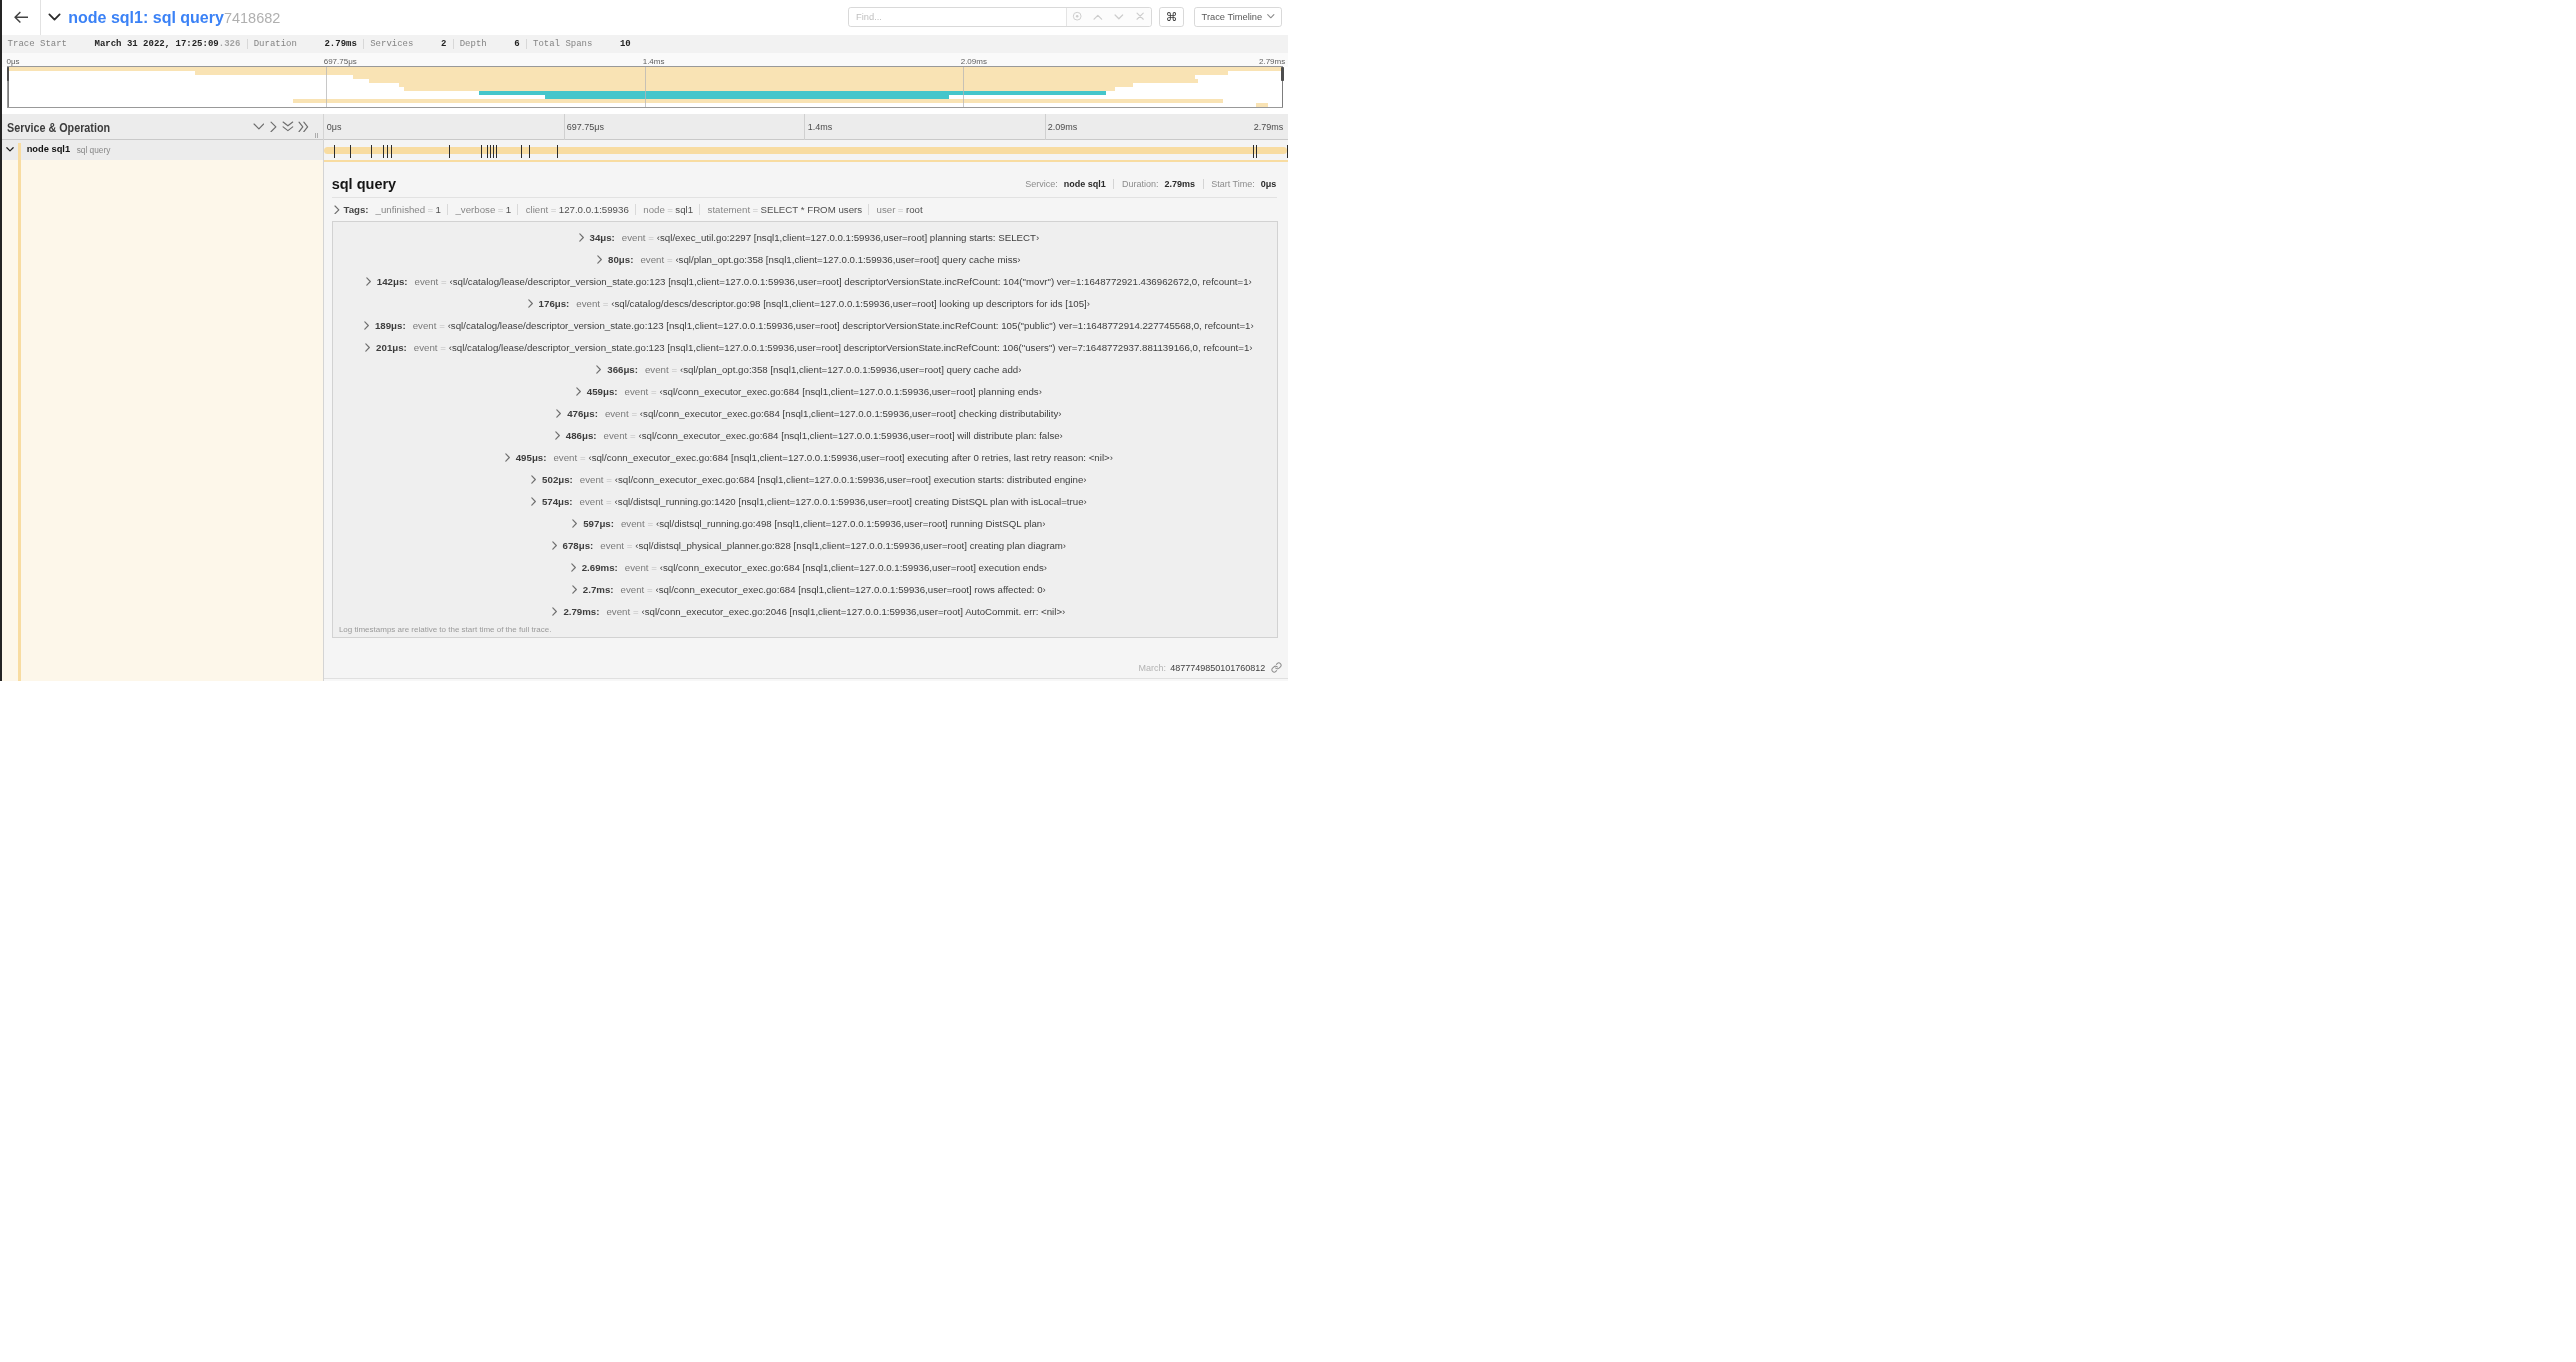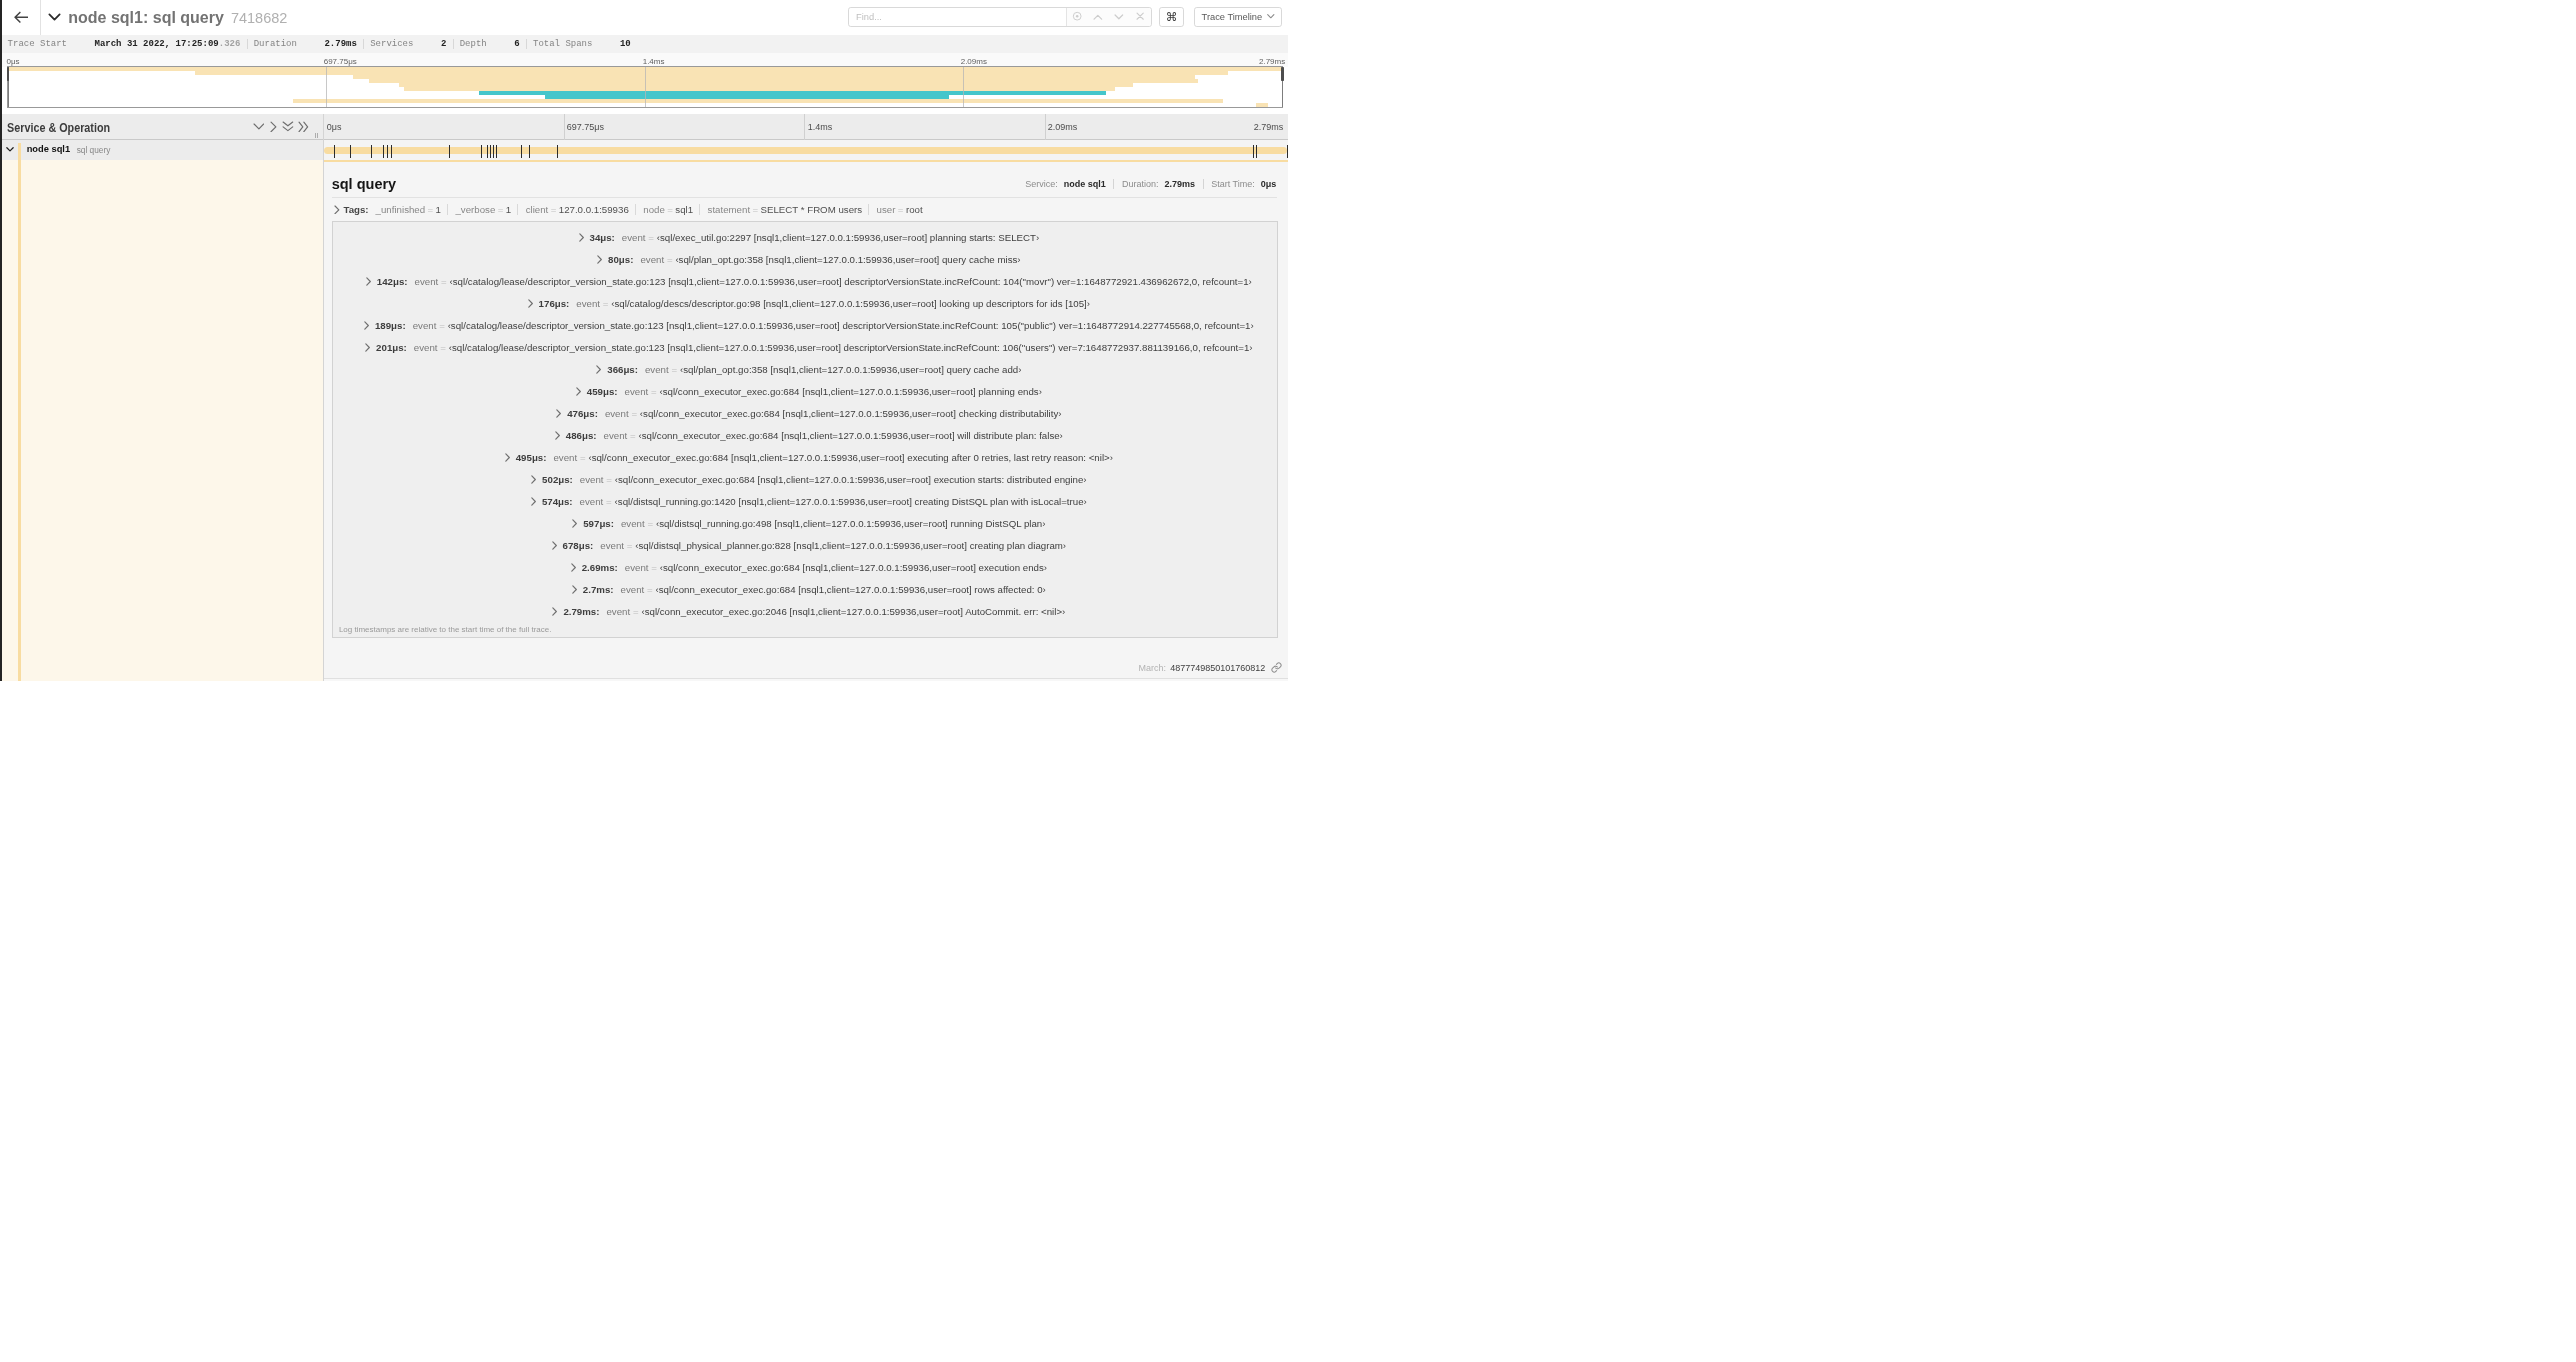--- a/index.html
+++ b/index.html
@@ -6,22 +6,22 @@
   html,body { width:1288px; height:681px; overflow:hidden; background:#fff;
     font-family:"Liberation Sans", sans-serif; -webkit-font-smoothing:antialiased; }
   .page { position:relative; width:1288px; height:681px; }
   .left-edge { position:absolute; left:0; top:0; width:1.7px; height:681px; background:#242424; z-index:50; }
 
   
   .top-header { position:absolute; left:1.7px; top:0; right:0; height:35px; background:#fff; }
   .back-box { position:absolute; left:0; top:0; width:39px; height:35px; border-right:0.7px solid #e2e2e2; display:flex; align-items:center; justify-content:center; }
   .title-wrap { position:absolute; left:46px; top:0; height:35px; display:flex; align-items:center; }
   .title-chevron { margin-right:7.6px; display:flex; }
-  h1.trace-title { font-size:16px; font-weight:700; color:#737373; letter-spacing:0; display:inline; }
-  .trace-id { font-size:14.5px; color:#b0b0b0; font-weight:400; margin-left:7px; }
+  h1.trace-title { font-size:16px; font-weight:700; color:#3b82f6; letter-spacing:0; display:inline; }
+  .trace-id { font-size:14.5px; color:#b0b0b0; font-weight:400; }
   .find-area { position:absolute; right:5.9px; top:6.6px; height:20px; display:flex; align-items:stretch;border-radius:9px; }
   .find-group { display:flex; width:304px; border:0.7px solid #d9d9d9; border-radius:2.8px; background:#fff; }
   .find-input { flex:1 1 auto; border:none; outline:none; font-size:9.3px; padding:0 7.6px; color:#444; border-radius:2.8px 0 0 2.8px; font-family:"Liberation Sans",sans-serif; background:transparent; }
   .find-input::placeholder { color:#bfbfbf; }
   .find-icons { display:flex; align-items:center; border-left:0.7px solid #e4e4e4; background:#fcfcfc; border-radius:0 2.8px 2.8px 0; }
   .find-icons .fi { width:21px; display:flex; align-items:center; justify-content:center; }
   .kbd-btn { margin-left:7.6px; width:25px; border:0.7px solid #d9d9d9; border-radius:2.8px; background:#fff; font-size:11.8px; color:#383838; display:flex; align-items:center; justify-content:center; font-family:"DejaVu Sans","Liberation Sans",sans-serif; }
   .tt-btn { margin-left:10px; width:88px; border:0.7px solid #d9d9d9; border-radius:2.8px; background:#fff; font-size:9.3px; color:#595959; display:flex; align-items:center; justify-content:center; gap:4.8px; }
 
   

